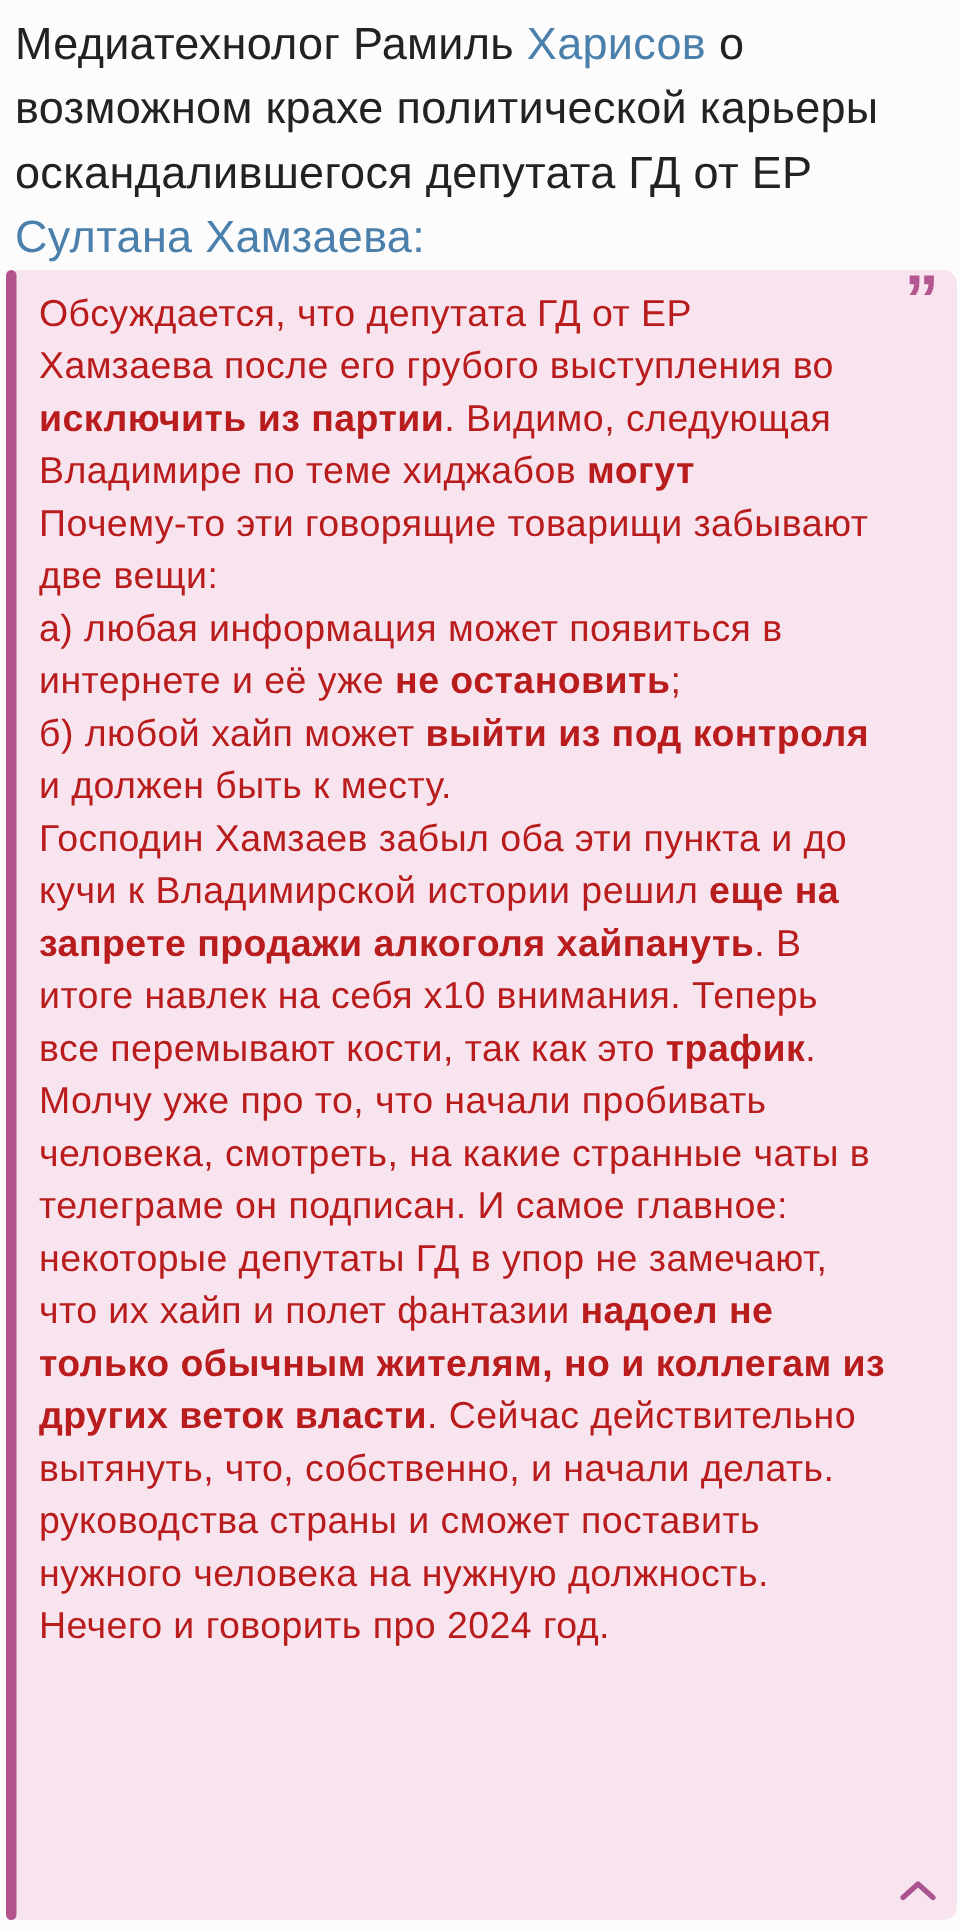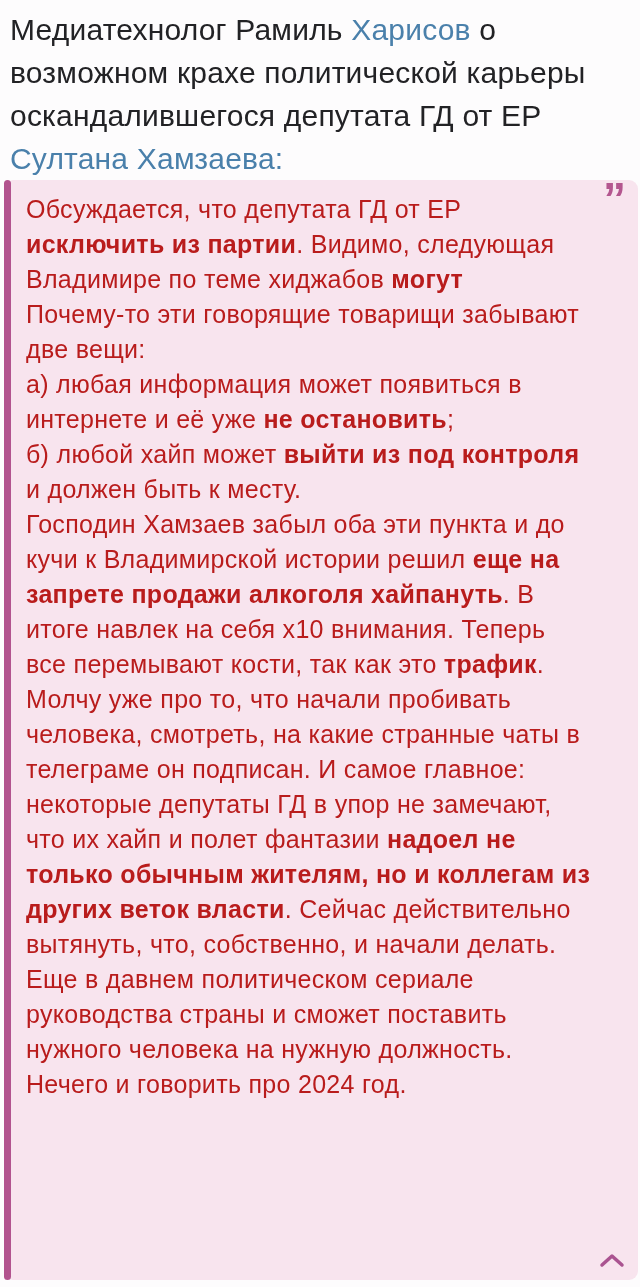--- a/index.html
+++ b/index.html
@@ -83,20 +83,21 @@
       <div class="tline"><span>возможном крахе политической карьеры</span></div>
       <div class="tline"><span>оскандалившегося депутата ГД от ЕР</span></div>
       <div class="tline"><span class="lnk">Султана Хамзаева:</span></div>
     </div>
 
   <div class="quote">
     <div class="qbar"></div>
     <div class="qmark">”</div>
     <div class="qtext">
         <div class="tline"><span>Обсуждается, что депутата ГД от ЕР</span></div>
+        <div class="tline"><span>Хамзаева после его грубого выступления во</span></div>
         <div class="tline"><span class="b">исключить из партии</span><span>. Видимо, следующая</span></div>
         <div class="tline"><span>Владимире по теме хиджабов </span><span class="b">могут</span></div>
         <div class="tline"><span>Почему-то эти говорящие товарищи забывают</span></div>
         <div class="tline"><span>две вещи:</span></div>
         <div class="tline"><span>а) любая информация может появиться в</span></div>
         <div class="tline"><span>интернете и её уже </span><span class="b">не остановить</span><span>;</span></div>
         <div class="tline"><span>б) любой хайп может </span><span class="b">выйти из под контроля</span></div>
         <div class="tline"><span>и должен быть к месту.</span></div>
         <div class="tline"><span>Господин Хамзаев забыл оба эти пункта и до</span></div>
         <div class="tline"><span>кучи к Владимирской истории решил </span><span class="b">еще на</span></div>
@@ -104,21 +105,20 @@
         <div class="tline"><span>итоге навлек на себя х10 внимания. Теперь</span></div>
         <div class="tline"><span>все перемывают кости, так как это </span><span class="b">трафик</span><span>.</span></div>
         <div class="tline"><span>Молчу уже про то, что начали пробивать</span></div>
         <div class="tline"><span>человека, смотреть, на какие странные чаты в</span></div>
         <div class="tline"><span>телеграме он подписан. И самое главное:</span></div>
         <div class="tline"><span>некоторые депутаты ГД в упор не замечают,</span></div>
         <div class="tline"><span>что их хайп и полет фантазии </span><span class="b">надоел не</span></div>
         <div class="tline"><span class="b">только обычным жителям, но и коллегам из</span></div>
         <div class="tline"><span class="b">других веток власти</span><span>. Сейчас действительно</span></div>
         <div class="tline"><span>вытянуть, что, собственно, и начали делать.</span></div>
-        <div class="tline"><span>Еще в давнем политическом сериале</span></div>
         <div class="tline"><span>руководства страны и сможет поставить</span></div>
         <div class="tline"><span>нужного человека на нужную должность.</span></div>
         <div class="tline"><span>Нечего и говорить про 2024 год.</span></div>
       </div>
     <div class="qcollapse">
       <svg width="26" height="16" viewBox="0 0 26 16">
         <polyline points="3,13 13,4 23,13" fill="none" stroke="#aa5390" stroke-width="3.5" stroke-linecap="round" stroke-linejoin="round"></polyline>
       </svg>
     </div>
   </div>

